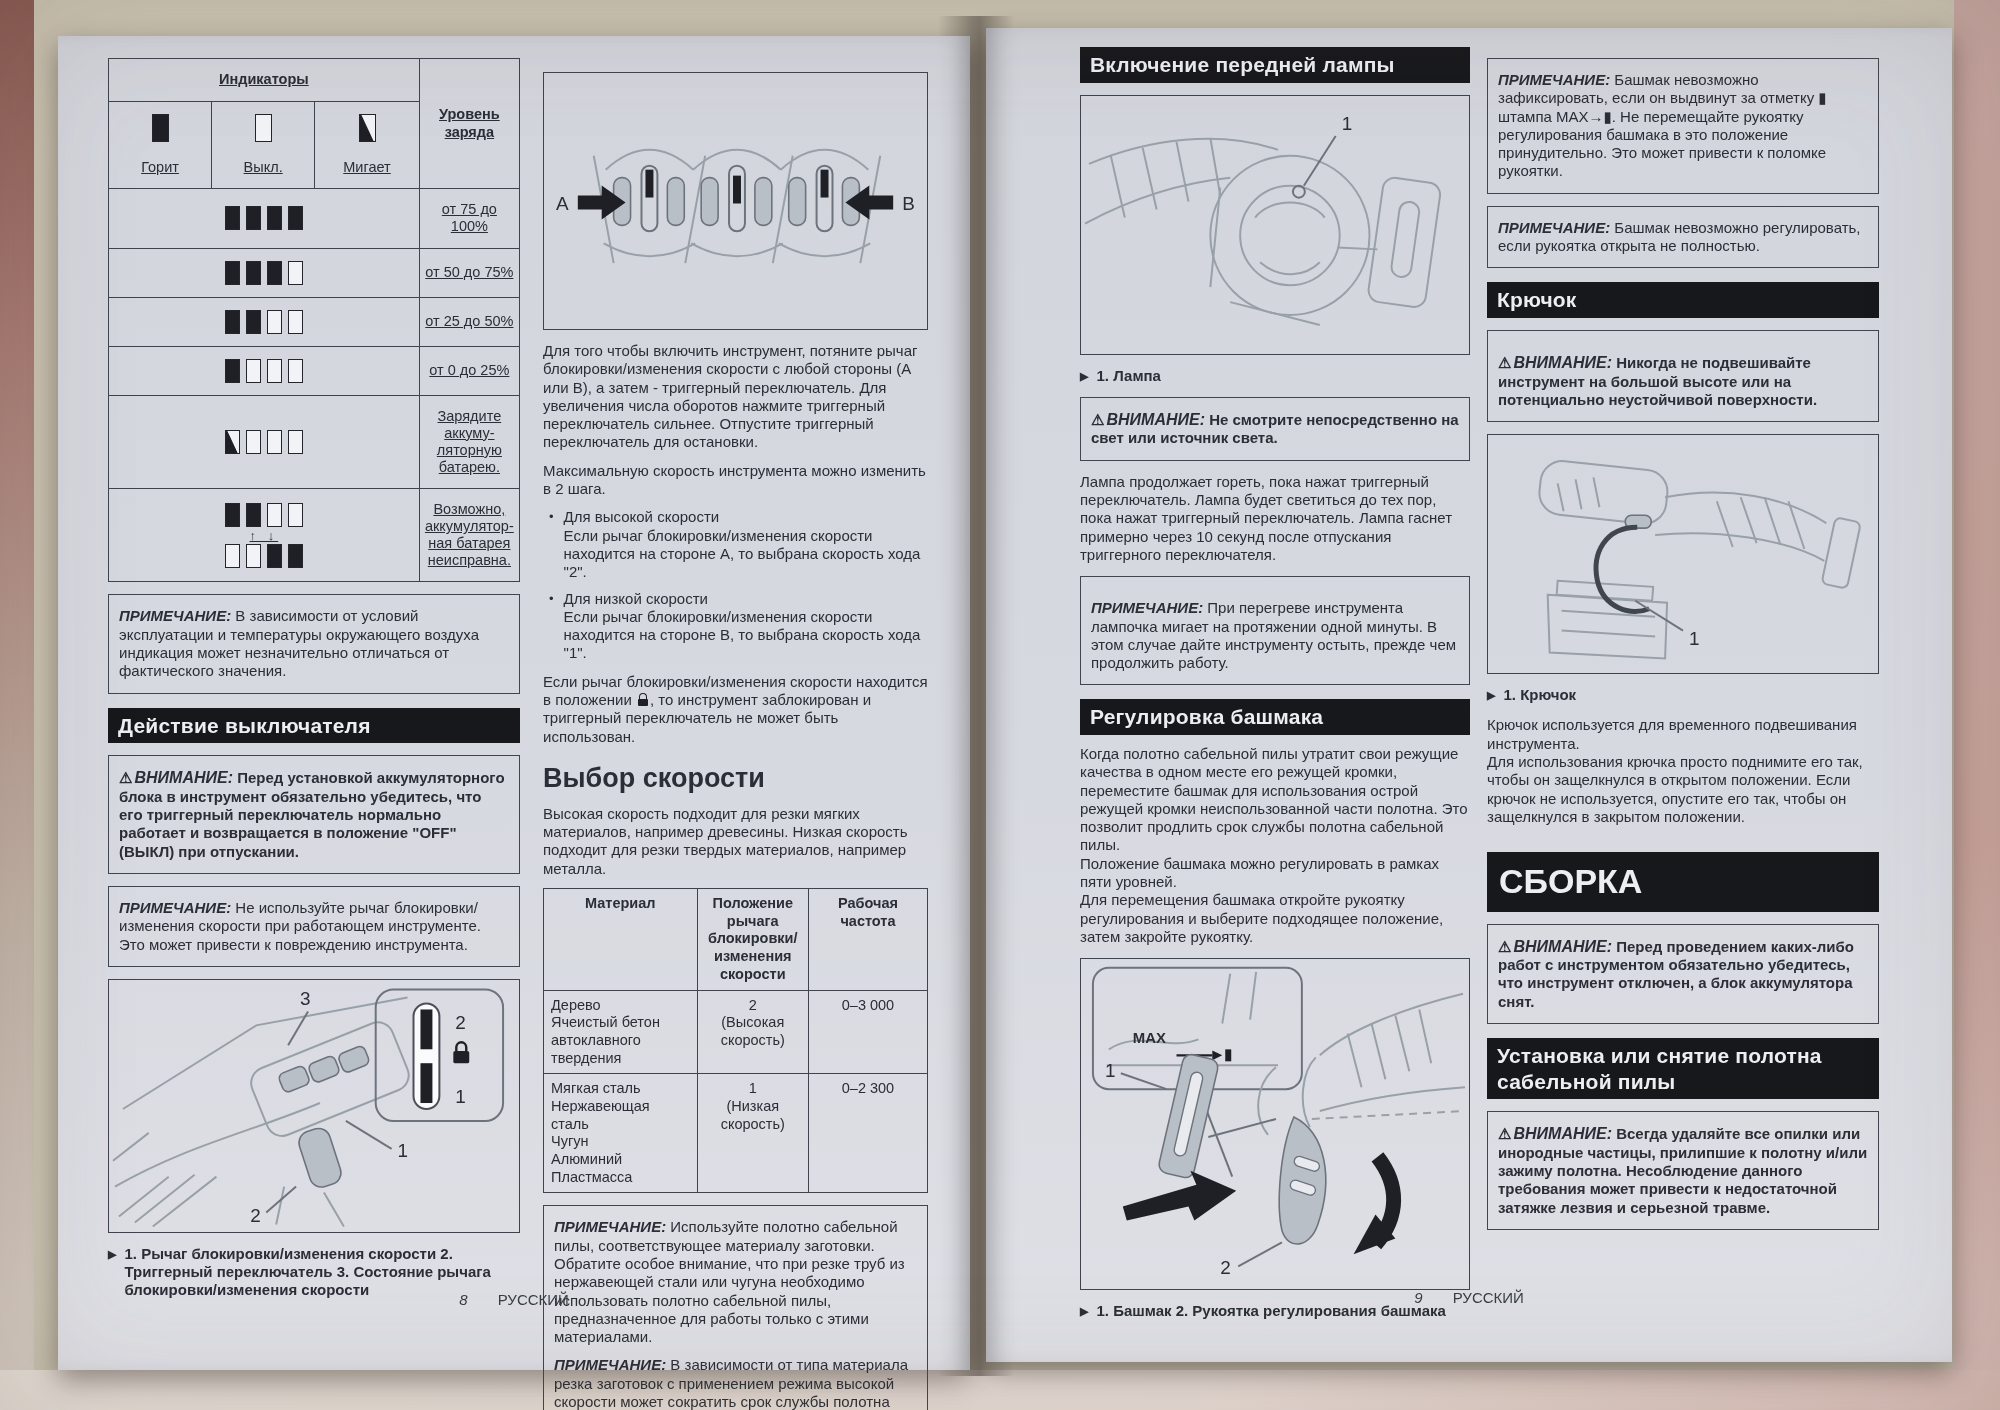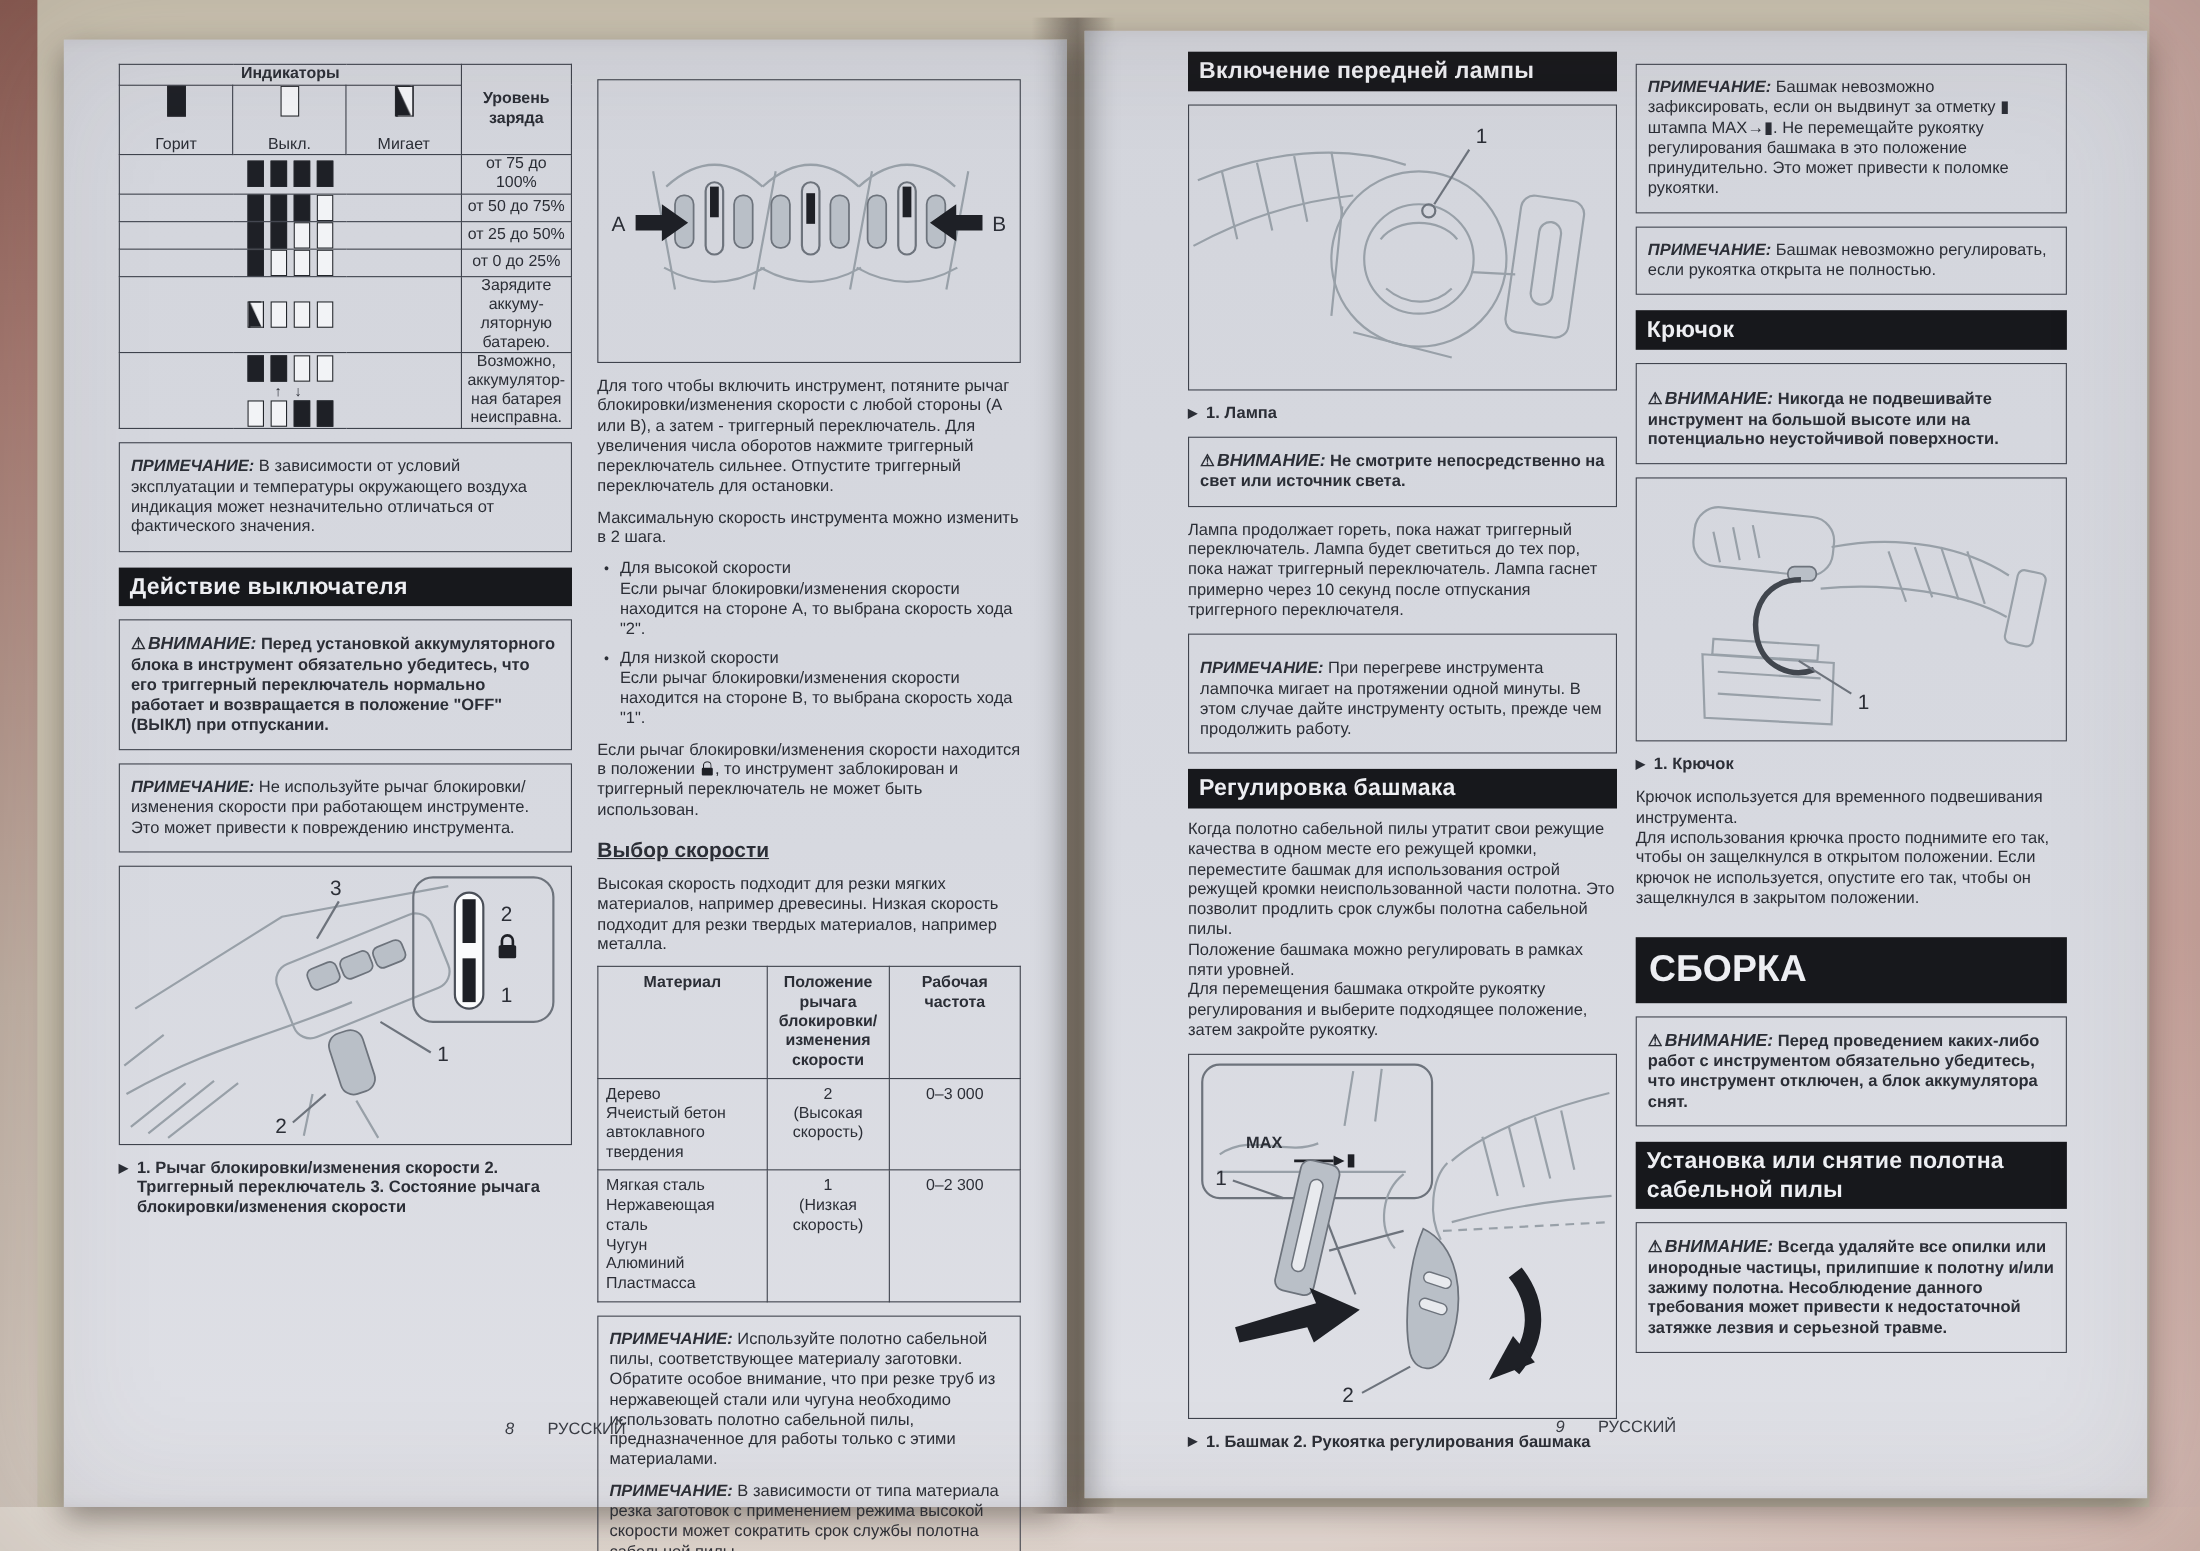--- a/index.html
+++ b/index.html
@@ -27,36 +27,36 @@
   .col-r1{left:94px;top:19px;width:390px;}
   .col-r2{left:501px;top:30px;width:392px;}
 
   p.para{margin:10px 0;}
   .pre{white-space:pre-line;}
 
   .bar-title{background:#17181c;color:#edeef2;font-weight:bold;font-size:21px;
              padding:5px 10px;margin:14px 0 10px 0;letter-spacing:.2px;}
   .chapter-title{background:#17181c;color:#edeef2;font-weight:bold;font-size:34px;
              padding:9px 12px;margin:26px 0 12px 0;}
-  .sub-heading{font-size:19px;font-weight:bold;margin:16px 0 8px 0;text-decoration:underline;}
+  .sub-heading{font-size:27px;font-weight:bold;margin:16px 0 8px 0;}
 
   .nbox{border:1.5px solid #41454f;padding:12px 10px;margin:12px 0;}
   .nlabel{font-weight:bold;font-style:italic;}
   .wbox .wtext{font-weight:bold;}
   .wlabel{font-weight:bold;font-style:italic;font-size:16px;}
   .wicon{font-weight:bold;margin-right:2px;}
 
   .figure{border:1.5px solid #3f434d;margin:12px 0;overflow:hidden;}
   .figure svg{display:block;width:100%;height:100%;}
   .caption{display:flex;gap:8px;font-weight:bold;font-size:15px;margin:6px 0 12px 0;}
   .cap-marker{font-size:11px;padding-top:3px;}
 
   
   table.btable{border-collapse:collapse;width:100%;font-size:14.5px;}
-  table.btable td,table.btable th{border:1.5px solid #3f434d;text-align:center;vertical-align:middle;padding:0 3px;}
+  table.btable td,table.btable th{border:1.5px solid #3f434d;text-align:center;vertical-align:middle;padding:12px 3px;text-decoration:underline;}
   th.bt-ind-h{font-weight:bold;}
   td.bt-level-h{font-weight:bold;width:94px;}
   .bt-legend-cell{width:106px;}
   .bt-leglabel{margin-top:17px;}
   .seg{display:inline-block;width:13px;height:22px;border:1.7px solid #23262c;margin:0 3px;
        vertical-align:middle;background:#f2f3f6;}
   .seg.lit{background:#1e2026;}
   .seg.blink{background:linear-gradient(65deg,#1e2026 48%,#f2f3f6 52%);}
   .bt-legend-cell .seg{width:15px;height:26px;}
   .bt-segcell{padding:8px 2px;}

